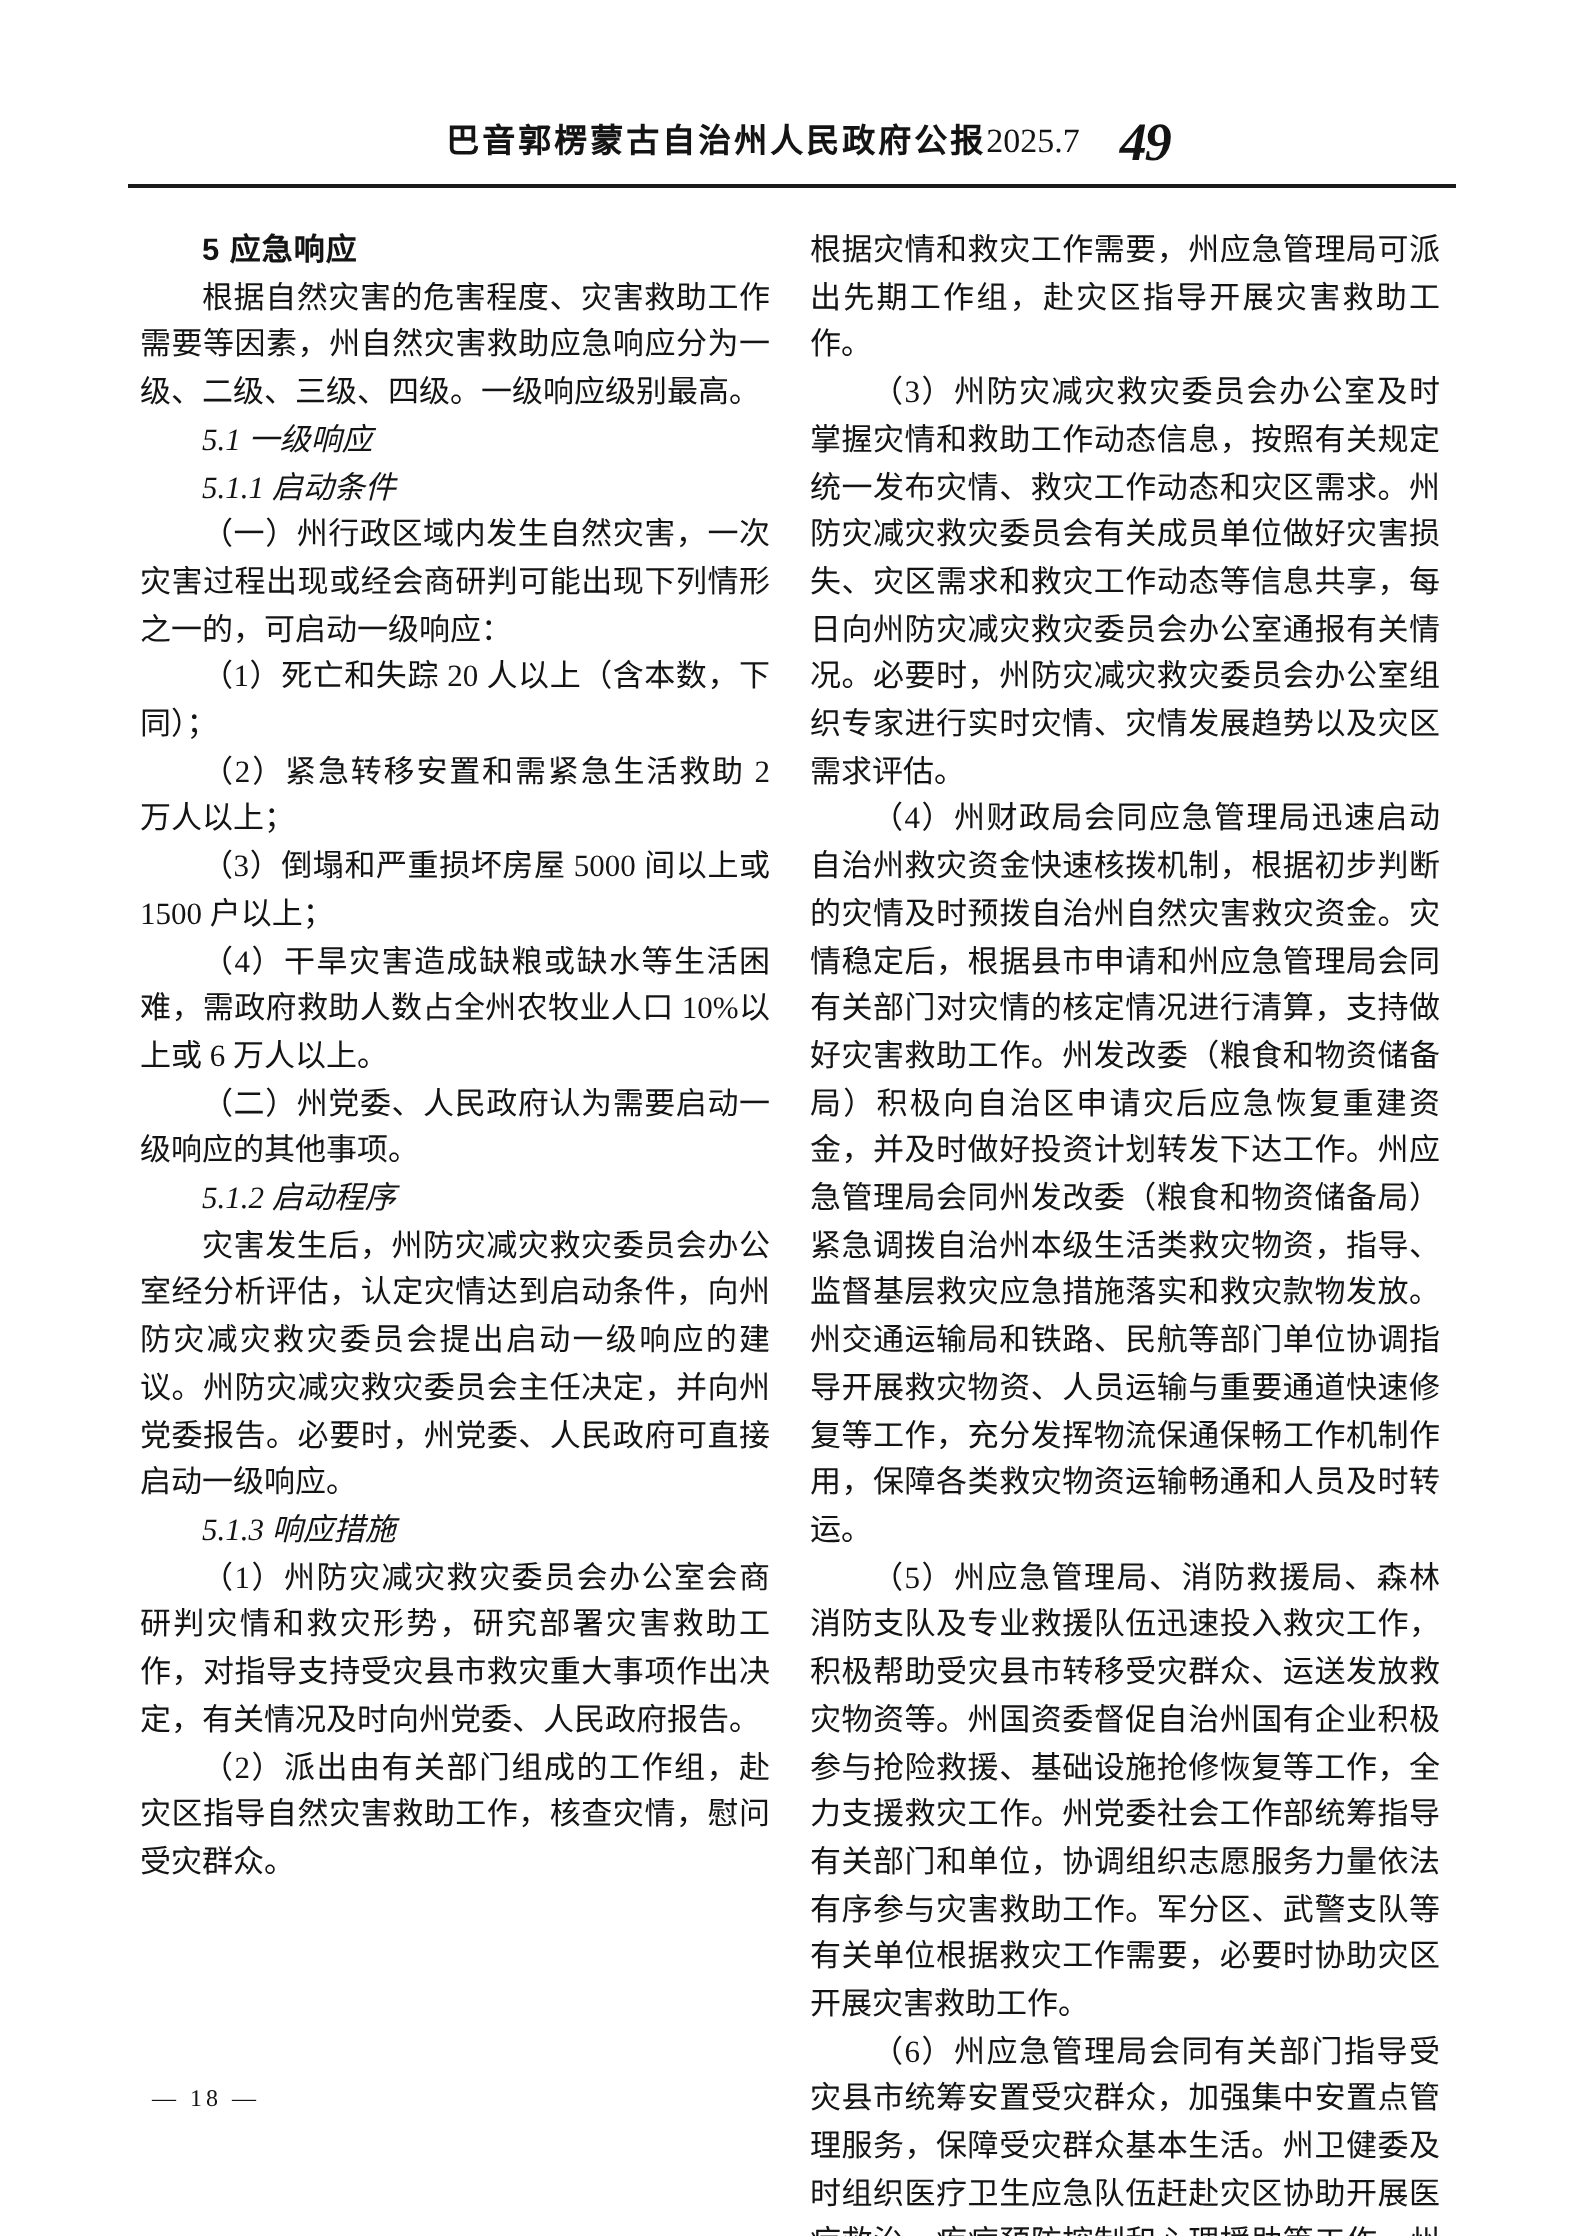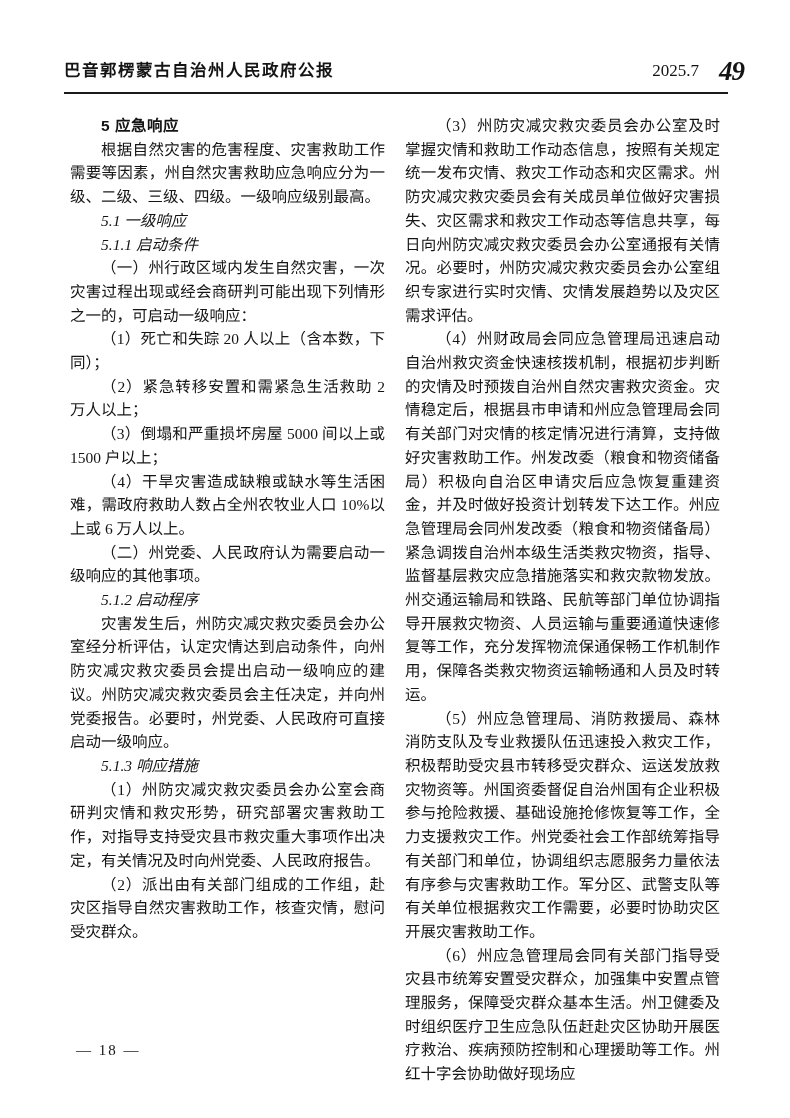--- a/index.html
+++ b/index.html
@@ -10,21 +10,21 @@
     margin:0 auto;
     overflow:hidden;
     font-family:"Liberation Serif","DejaVu Serif",serif;
     color:#141414;
   }
   
   .header{
     position:absolute;
     left:64px;right:46px;top:57px;
     display:flex;
-    justify-content:space-between;
+    justify-content:center;
     align-items:flex-end;
   }
   .header-title{
     font-family:"Liberation Sans","DejaVu Sans",sans-serif;
     font-weight:700;
     font-size:16.5px;
     letter-spacing:1.5px;
     padding-bottom:4px;
   }
   .header-right{
@@ -76,21 +76,21 @@
     font-weight:700;
     letter-spacing:0.5px;
   }
   .para.heading2{
     font-style:italic;
   }
   
   .footer{
     position:absolute;
     left:76px;top:1042px;
-    font-size:15px;
+    font-size:12px;
     letter-spacing:2px;
   }
 </style>
 </head>
 <body>
 
 <div class="page">
 
   <div class="header">
     <div class="header-title">巴音郭楞蒙古自治州人民政府公报</div>
@@ -114,20 +114,21 @@
         <p class="para body">（3）倒塌和严重损坏房屋 5000 间以上或 1500 户以上；</p>
         <p class="para body">（4）干旱灾害造成缺粮或缺水等生活困难，需政府救助人数占全州农牧业人口 10%以上或 6 万人以上。</p>
         <p class="para body">（二）州党委、人民政府认为需要启动一级响应的其他事项。</p>
         <p class="para heading2">5.1.2 启动程序</p>
         <p class="para body">灾害发生后，州防灾减灾救灾委员会办公室经分析评估，认定灾情达到启动条件，向州防灾减灾救灾委员会提出启动一级响应的建议。州防灾减灾救灾委员会主任决定，并向州党委报告。必要时，州党委、人民政府可直接启动一级响应。</p>
         <p class="para heading2">5.1.3 响应措施</p>
         <p class="para body">（1）州防灾减灾救灾委员会办公室会商研判灾情和救灾形势，研究部署灾害救助工作，对指导支持受灾县市救灾重大事项作出决定，有关情况及时向州党委、人民政府报告。</p>
         <p class="para body">（2）派出由有关部门组成的工作组，赴灾区指导自然灾害救助工作，核查灾情，慰问受灾群众。</p>
       </div>
     <div class="col">
+        <p class="para body-cont">根据灾情和救灾工作需要，州应急管理局可派出先期工作组，赴灾区指导开展灾害救助工作。</p>
         <p class="para body">（3）州防灾减灾救灾委员会办公室及时掌握灾情和救助工作动态信息，按照有关规定统一发布灾情、救灾工作动态和灾区需求。州防灾减灾救灾委员会有关成员单位做好灾害损失、灾区需求和救灾工作动态等信息共享，每日向州防灾减灾救灾委员会办公室通报有关情况。必要时，州防灾减灾救灾委员会办公室组织专家进行实时灾情、灾情发展趋势以及灾区需求评估。</p>
         <p class="para body">（4）州财政局会同应急管理局迅速启动自治州救灾资金快速核拨机制，根据初步判断的灾情及时预拨自治州自然灾害救灾资金。灾情稳定后，根据县市申请和州应急管理局会同有关部门对灾情的核定情况进行清算，支持做好灾害救助工作。州发改委（粮食和物资储备局）积极向自治区申请灾后应急恢复重建资金，并及时做好投资计划转发下达工作。州应急管理局会同州发改委（粮食和物资储备局）紧急调拨自治州本级生活类救灾物资，指导、监督基层救灾应急措施落实和救灾款物发放。州交通运输局和铁路、民航等部门单位协调指导开展救灾物资、人员运输与重要通道快速修复等工作，充分发挥物流保通保畅工作机制作用，保障各类救灾物资运输畅通和人员及时转运。</p>
         <p class="para body">（5）州应急管理局、消防救援局、森林消防支队及专业救援队伍迅速投入救灾工作，积极帮助受灾县市转移受灾群众、运送发放救灾物资等。州国资委督促自治州国有企业积极参与抢险救援、基础设施抢修恢复等工作，全力支援救灾工作。州党委社会工作部统筹指导有关部门和单位，协调组织志愿服务力量依法有序参与灾害救助工作。军分区、武警支队等有关单位根据救灾工作需要，必要时协助灾区开展灾害救助工作。</p>
         <p class="para body">（6）州应急管理局会同有关部门指导受灾县市统筹安置受灾群众，加强集中安置点管理服务，保障受灾群众基本生活。州卫健委及时组织医疗卫生应急队伍赶赴灾区协助开展医疗救治、疾病预防控制和心理援助等工作。州红十字会协助做好现场应</p>
       </div>
   </div>
 
   <div class="footer">— 18 —</div>
 
 </div>

